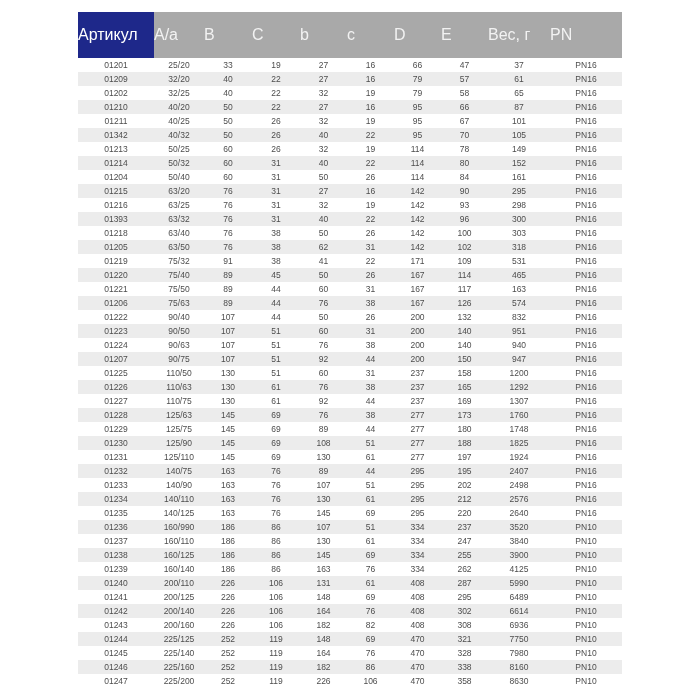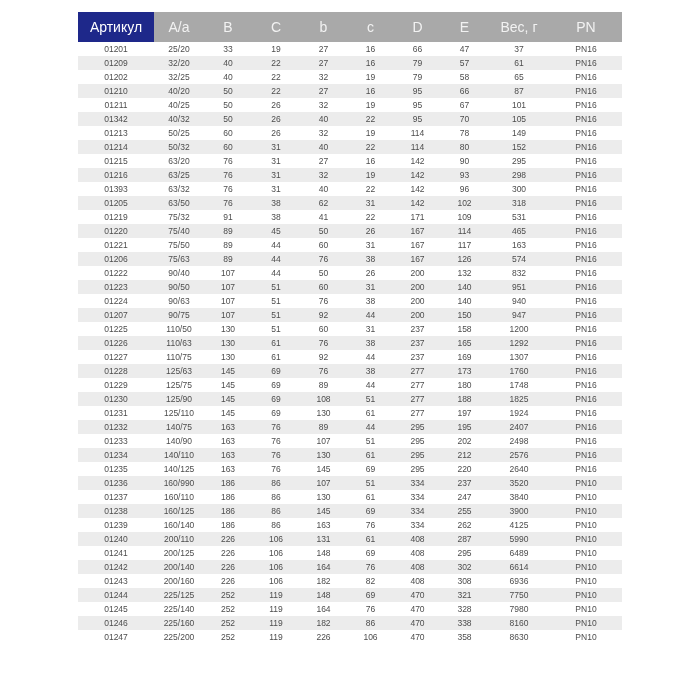--- a/index.html
+++ b/index.html
@@ -22,26 +22,26 @@
     left: 78px;
     top: 12px;
     width: 544px;
   }
   table.spec-table {
     border-collapse: collapse;
     table-layout: fixed;
     width: 544px;
   }
   table.spec-table th {
-    height: 30px;
+    height: 46px;
     background: #a9a9a9;
     color: #f2f2f2;
-    font-size: 14px;
+    font-size: 16px;
     font-weight: normal;
-    text-align: center;
+    text-align: left;
     padding: 0;
     vertical-align: middle;
   }
   table.spec-table th.accent {
     background: #1e288a;
     color: #ffffff;
   }
   table.spec-table td {
     height: 14px;
     font-size: 8.5px;
@@ -193,20 +193,32 @@
             <td>60</td>
             <td>31</td>
             <td>40</td>
             <td>22</td>
             <td>114</td>
             <td>80</td>
             <td>152</td>
             <td>PN16</td>
           </tr>
           <tr>
+            <td>01204</td>
+            <td>50/40</td>
+            <td>60</td>
+            <td>31</td>
+            <td>50</td>
+            <td>26</td>
+            <td>114</td>
+            <td>84</td>
+            <td>161</td>
+            <td>PN16</td>
+          </tr>
+          <tr>
             <td>01215</td>
             <td>63/20</td>
             <td>76</td>
             <td>31</td>
             <td>27</td>
             <td>16</td>
             <td>142</td>
             <td>90</td>
             <td>295</td>
             <td>PN16</td>
@@ -226,20 +238,32 @@
           <tr>
             <td>01393</td>
             <td>63/32</td>
             <td>76</td>
             <td>31</td>
             <td>40</td>
             <td>22</td>
             <td>142</td>
             <td>96</td>
             <td>300</td>
+            <td>PN16</td>
+          </tr>
+          <tr>
+            <td>01218</td>
+            <td>63/40</td>
+            <td>76</td>
+            <td>38</td>
+            <td>50</td>
+            <td>26</td>
+            <td>142</td>
+            <td>100</td>
+            <td>303</td>
             <td>PN16</td>
           </tr>
           <tr>
             <td>01205</td>
             <td>63/50</td>
             <td>76</td>
             <td>38</td>
             <td>62</td>
             <td>31</td>
             <td>142</td>

